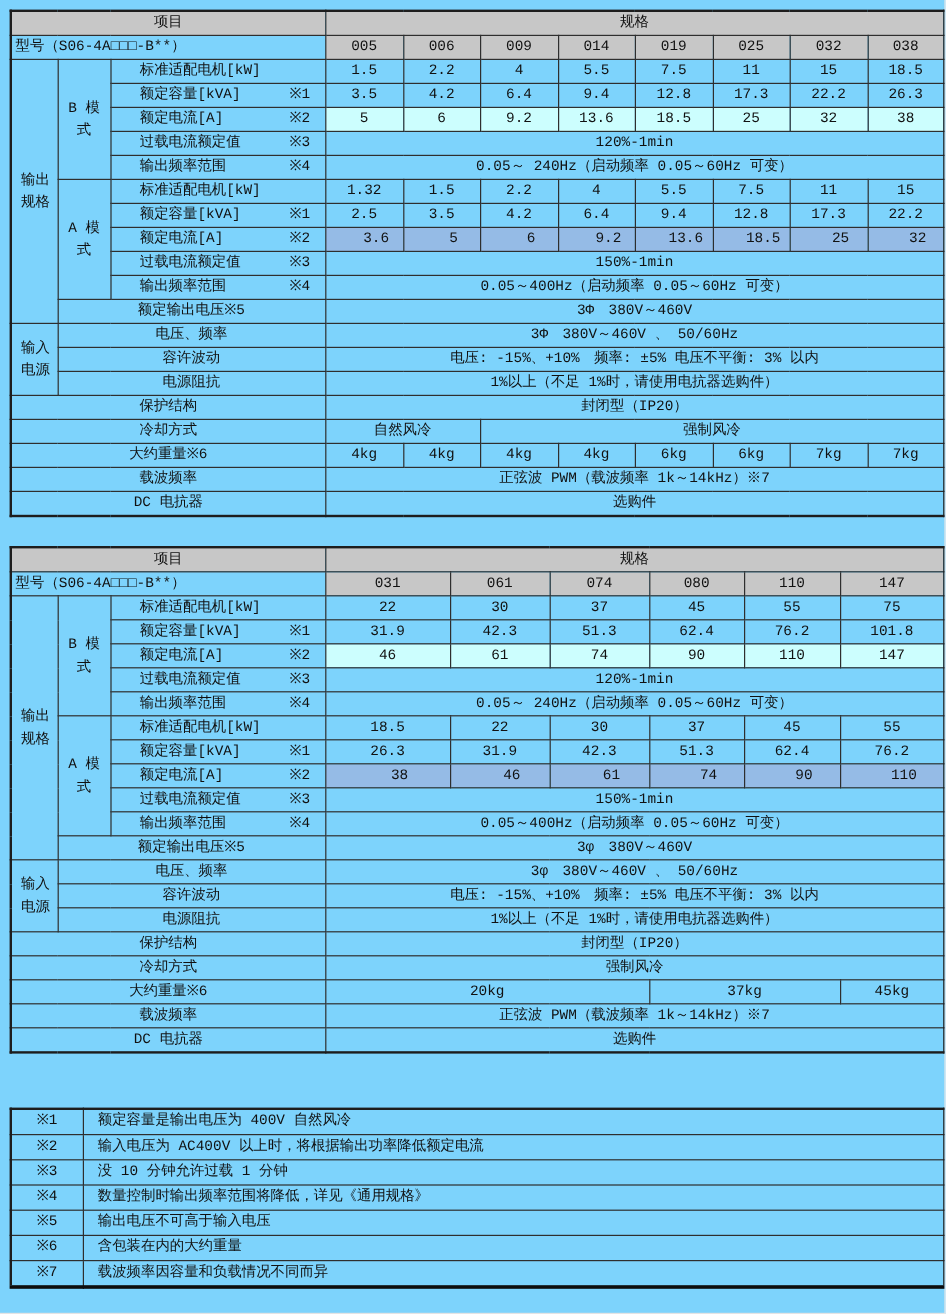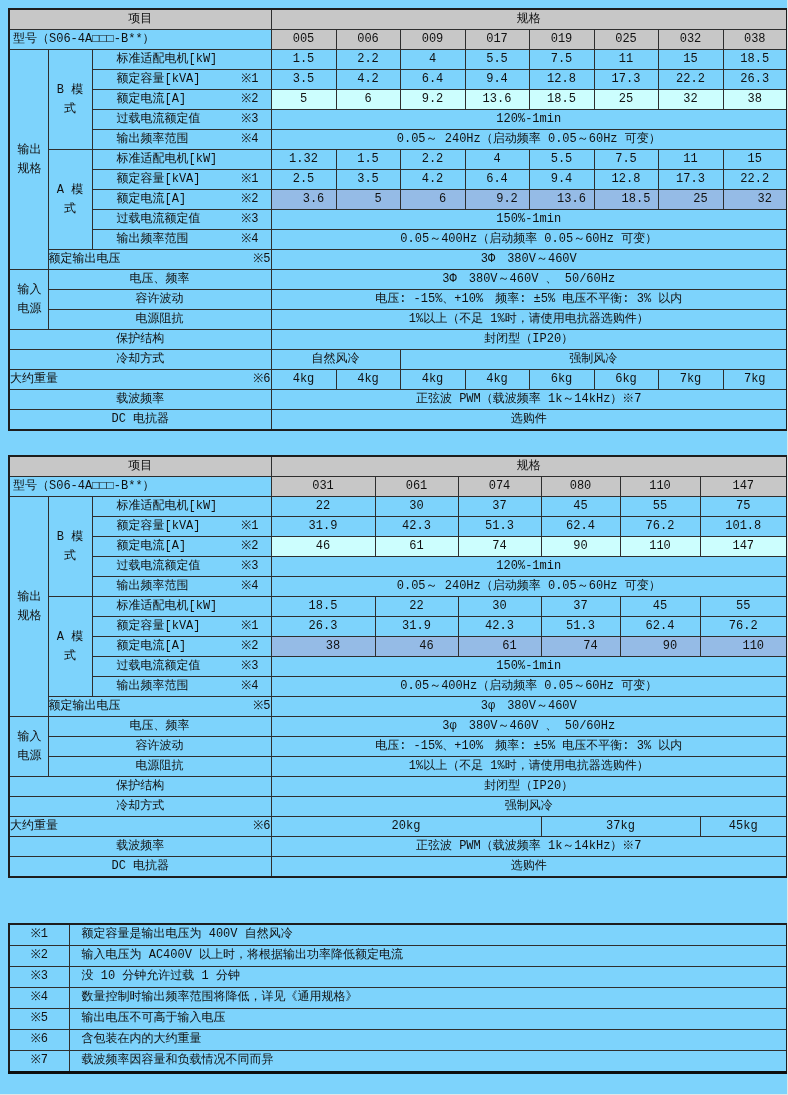--- a/index.html
+++ b/index.html
@@ -14,21 +14,21 @@
   td{border:1px solid #2e2e2e;height:19px;padding:0;text-align:center;vertical-align:middle;
      font-size:12px;line-height:1.15;white-space:nowrap;overflow:hidden;}
   .g{background:#c7c7c7;}
   .cy{background:#ccfefe;}
   .bl{background:#95bbe6;padding-left:20px;}
   .hdr{font-weight:bold;font-weight:normal;}
   .model{text-align:left;padding-left:3px;}
   .grp{text-align:right;padding:0 6px 0 3px;white-space:normal;word-break:break-all;line-height:1.55;}
   .mode{white-space:normal;word-break:break-all;padding:0 8px;line-height:1.55;}
   .lab .w{display:flex;justify-content:space-between;align-items:center;padding:0 12px 0 24px;}
-  .clab .w{display:flex;justify-content:space-between;align-items:center;}
+  .clab .w{display:flex;justify-content:center;align-items:center;}
   .nmk{height:20px;}
   .ntx{text-align:left;padding-left:12px;height:20px;}
 </style>
 </head>
 <body>
 
 <div class="page">
 
 <table id="t1">
   <colgroup>
@@ -47,21 +47,21 @@
   <tbody>
         <tr>
     <td colspan="3" class="g hdr">项目</td>
     <td colspan="8" class="g hdr">规格</td>
   </tr>
   <tr>
     <td colspan="3" class="model">型号（S06-4A□□□-B**）</td>
     <td class="g">005</td>
     <td class="g">006</td>
     <td class="g">009</td>
-    <td class="g">017</td>
+    <td class="g">014</td>
     <td class="g">019</td>
     <td class="g">025</td>
     <td class="g">032</td>
     <td class="g">038</td>
   </tr>
   <tr>
     <td rowspan="11" class="grp">输出规格</td>
     <td rowspan="5" class="mode">B 模式</td>
     <td class="lab">
             <div class="w">

